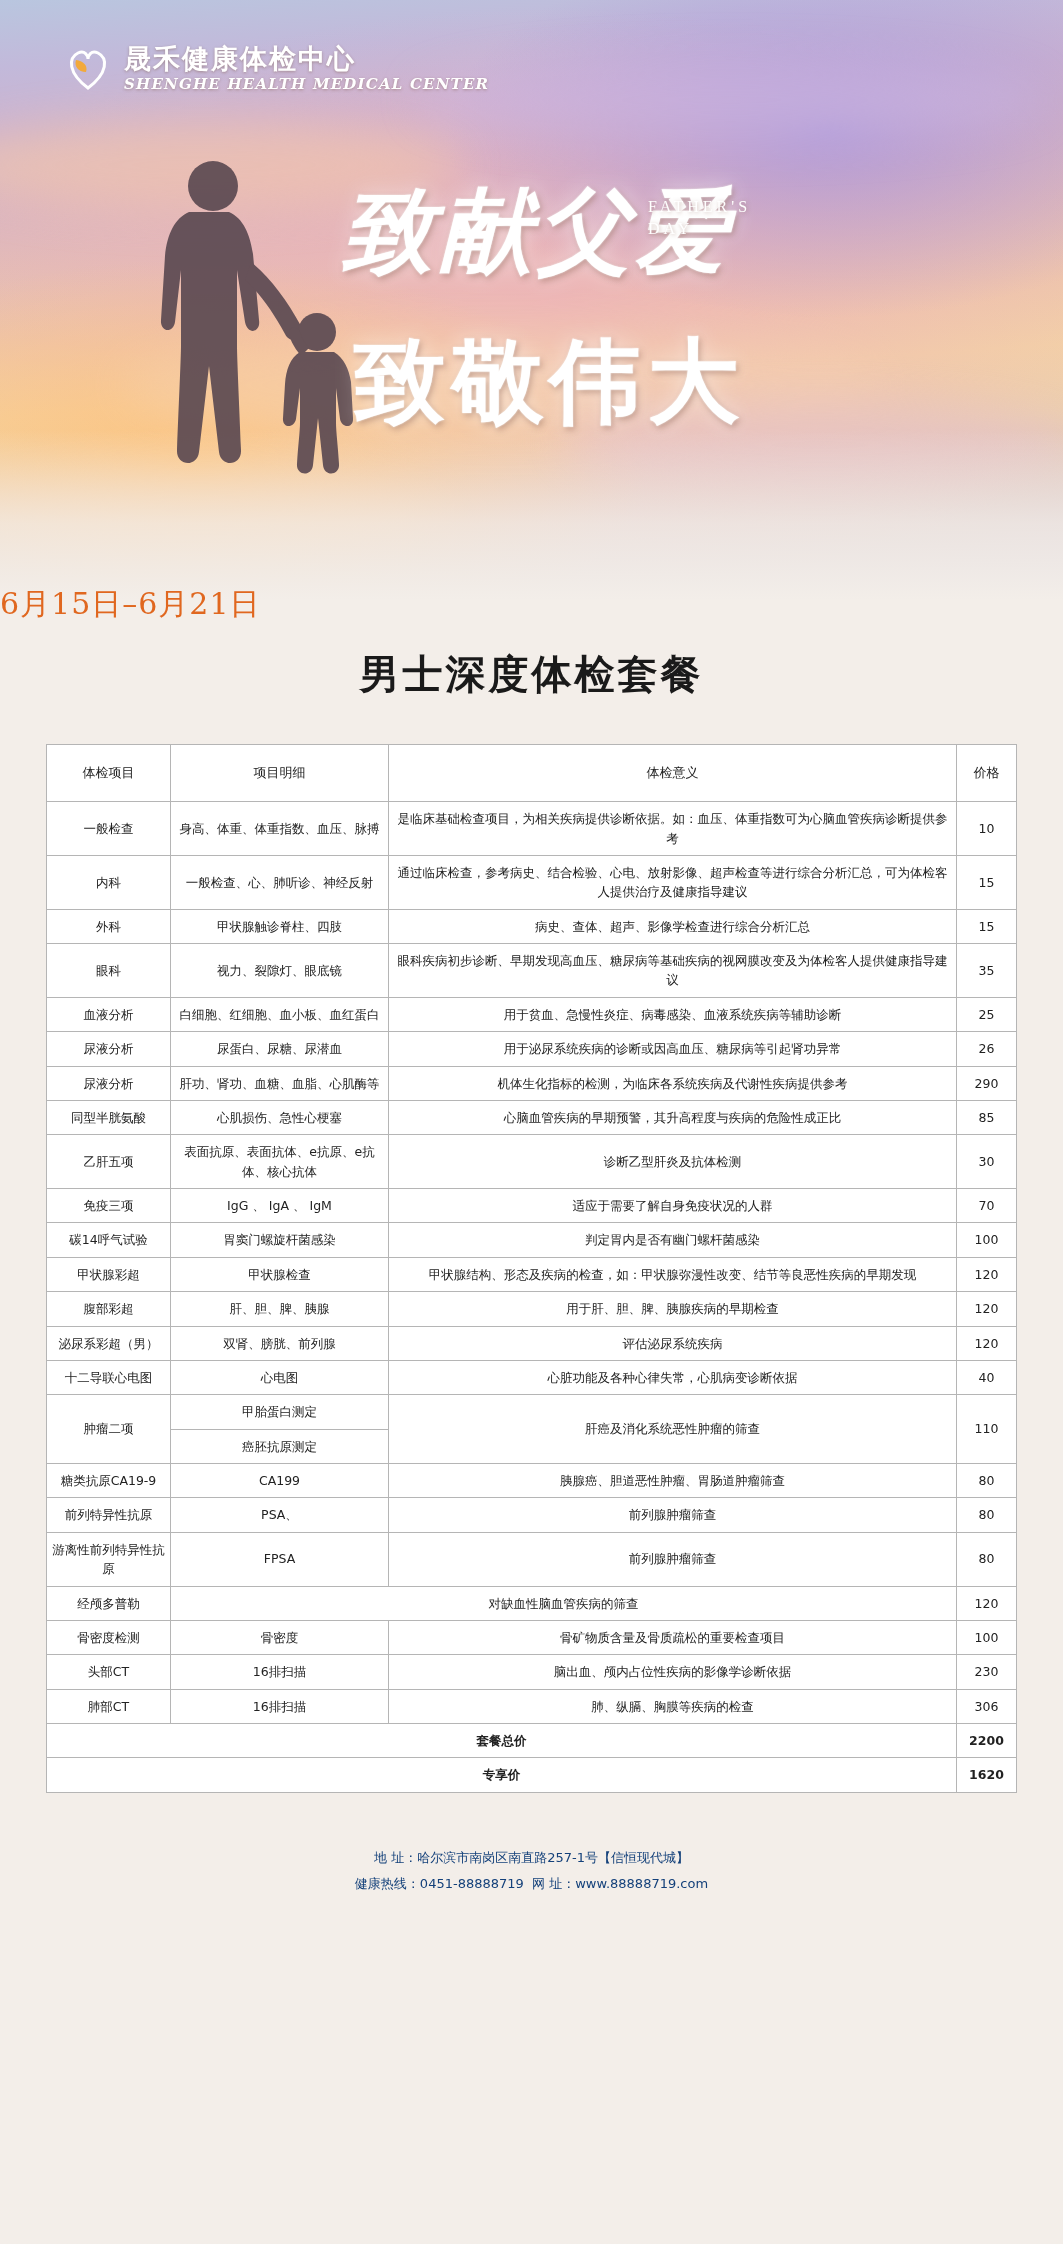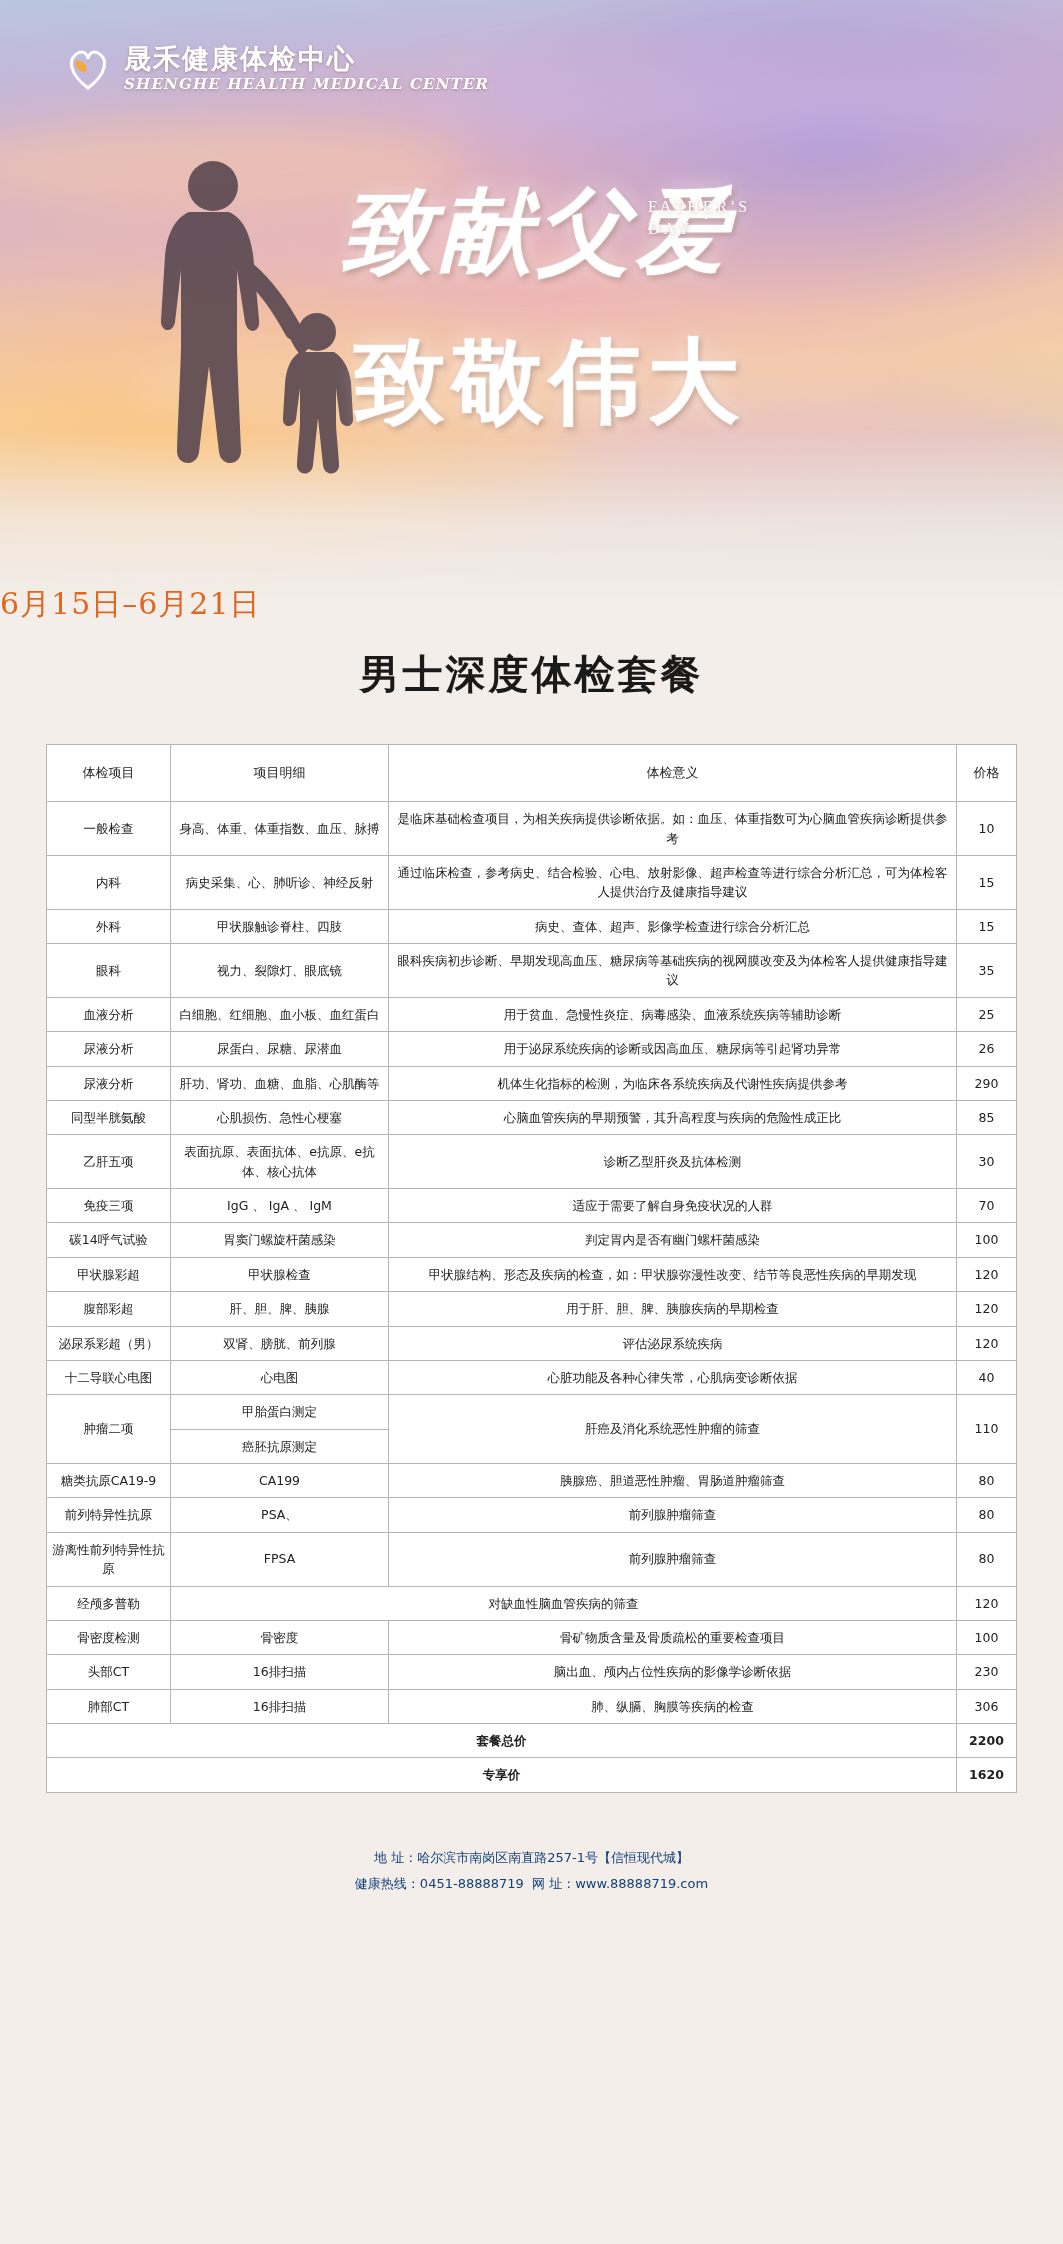--- a/index.html
+++ b/index.html
@@ -244,21 +244,21 @@
       </thead>
       <tbody id="table-body">
           <tr>
             <td>一般检查</td>
             <td>身高、体重、体重指数、血压、脉搏</td>
             <td class="mean">是临床基础检查项目，为相关疾病提供诊断依据。如：血压、体重指数可为心脑血管疾病诊断提供参考</td>
             <td>10</td>
           </tr>
           <tr>
             <td>内科</td>
-            <td>病史采集、心、肺听诊、神经反射</td>
+            <td>一般检查、心、肺听诊、神经反射</td>
             <td class="mean">通过临床检查，参考病史、结合检验、心电、放射影像、超声检查等进行综合分析汇总，可为体检客人提供治疗及健康指导建议</td>
             <td>15</td>
           </tr>
           <tr>
             <td>外科</td>
             <td>甲状腺触诊脊柱、四肢</td>
             <td class="mean">病史、查体、超声、影像学检查进行综合分析汇总</td>
             <td>15</td>
           </tr>
           <tr>

